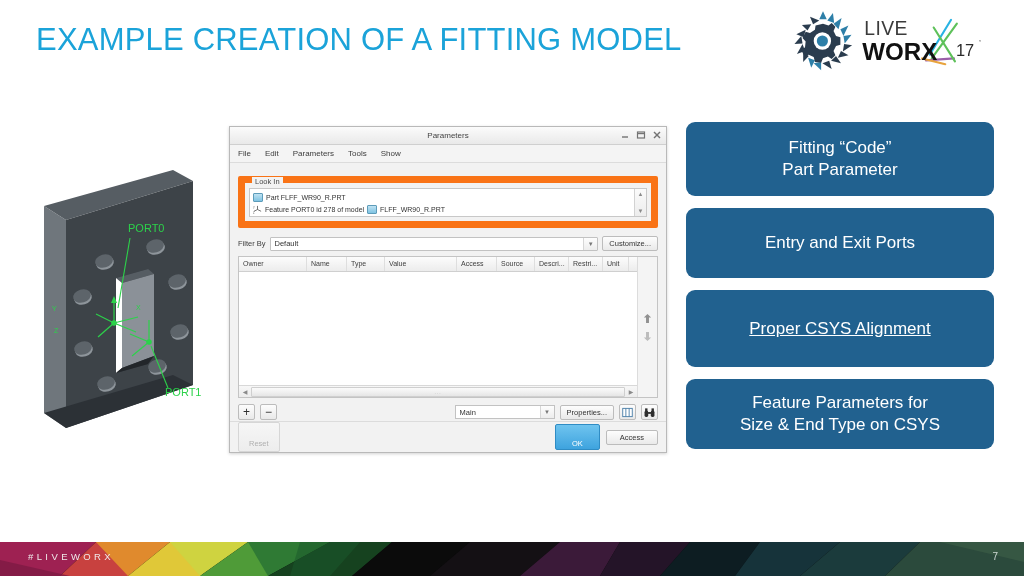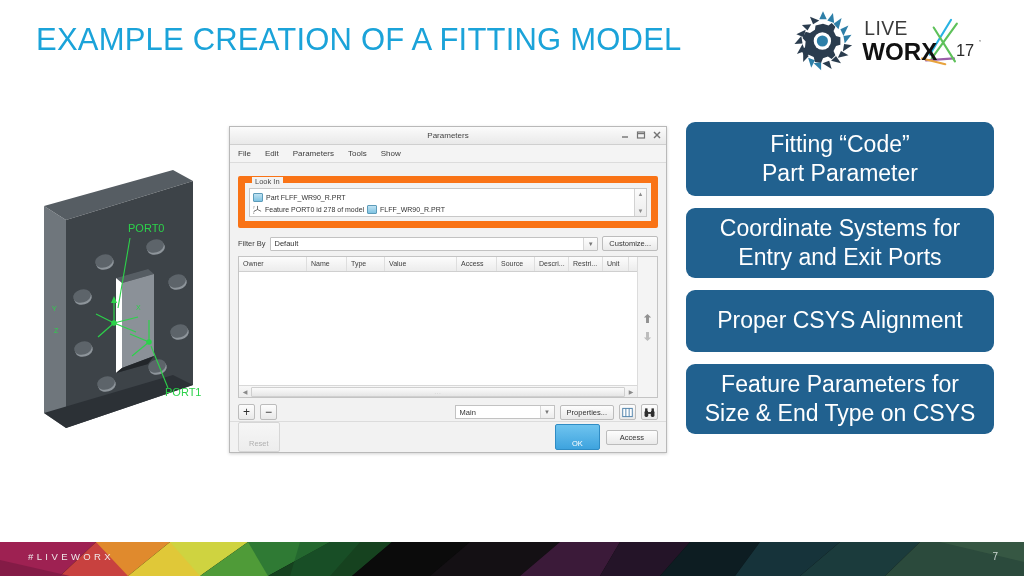--- a/index.html
+++ b/index.html
@@ -302,29 +302,29 @@
     position: absolute;
     left: 686px; top: 122px;
     width: 308px;
   }
   .callout {
     background: #21618f;
     border-radius: 9px;
     color: #ffffff;
     text-align: center;
     display: flex; align-items: center; justify-content: center;
-    font-size: 23px;
+    font-size: 17px;
     line-height: 1.28;
     padding: 6px 12px;
     box-sizing: border-box;
     font-weight: 300;
   }
   .callout.h1 { height: 74px; margin-bottom: 12px; }
   .callout.h2 { height: 70px; margin-bottom: 12px; }
-  .callout.h3 { height: 62px; margin-bottom: 12px; }
+  .callout.h3 { height: 77px; margin-bottom: 12px; text-decoration: underline; }
   .callout.h4 { height: 70px; }
 
   
   .footer {
     position: absolute;
     left: 0; bottom: 0;
     width: 1024px; height: 34px;
     overflow: hidden;
     background: #0b0b0b;
     text-decoration: underline;
@@ -594,21 +594,20 @@
 
   <div class="callouts">
     <div class="callout h1">
       <div>
         <div>Fitting “Code”</div>
         <div>Part Parameter</div>
       </div>
     </div>
     <div class="callout h2">
       <div>
-        <div>Coordinate Systems for</div>
         <div>Entry and Exit Ports</div>
       </div>
     </div>
     <div class="callout h3">
       <div>
         <div>Proper CSYS Alignment</div>
       </div>
     </div>
     <div class="callout h4">
       <div>

